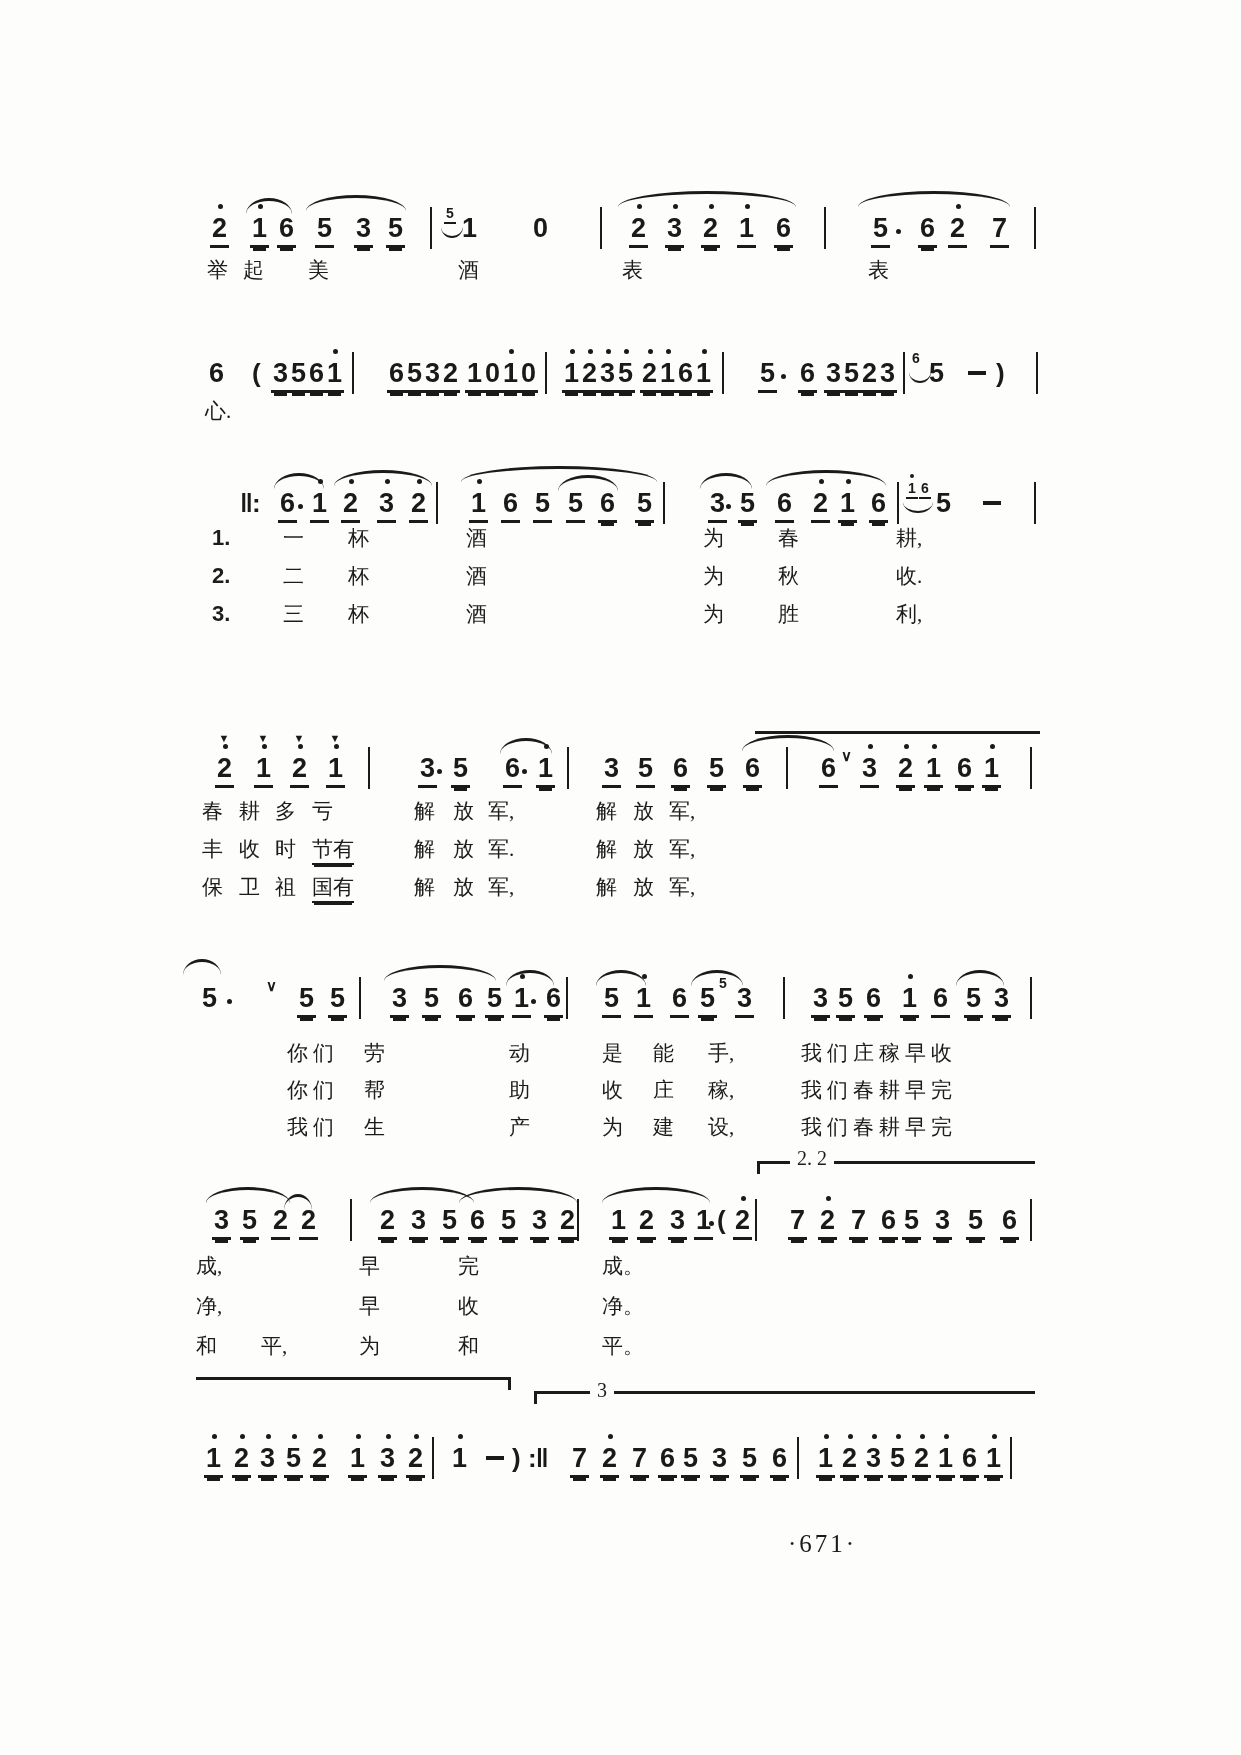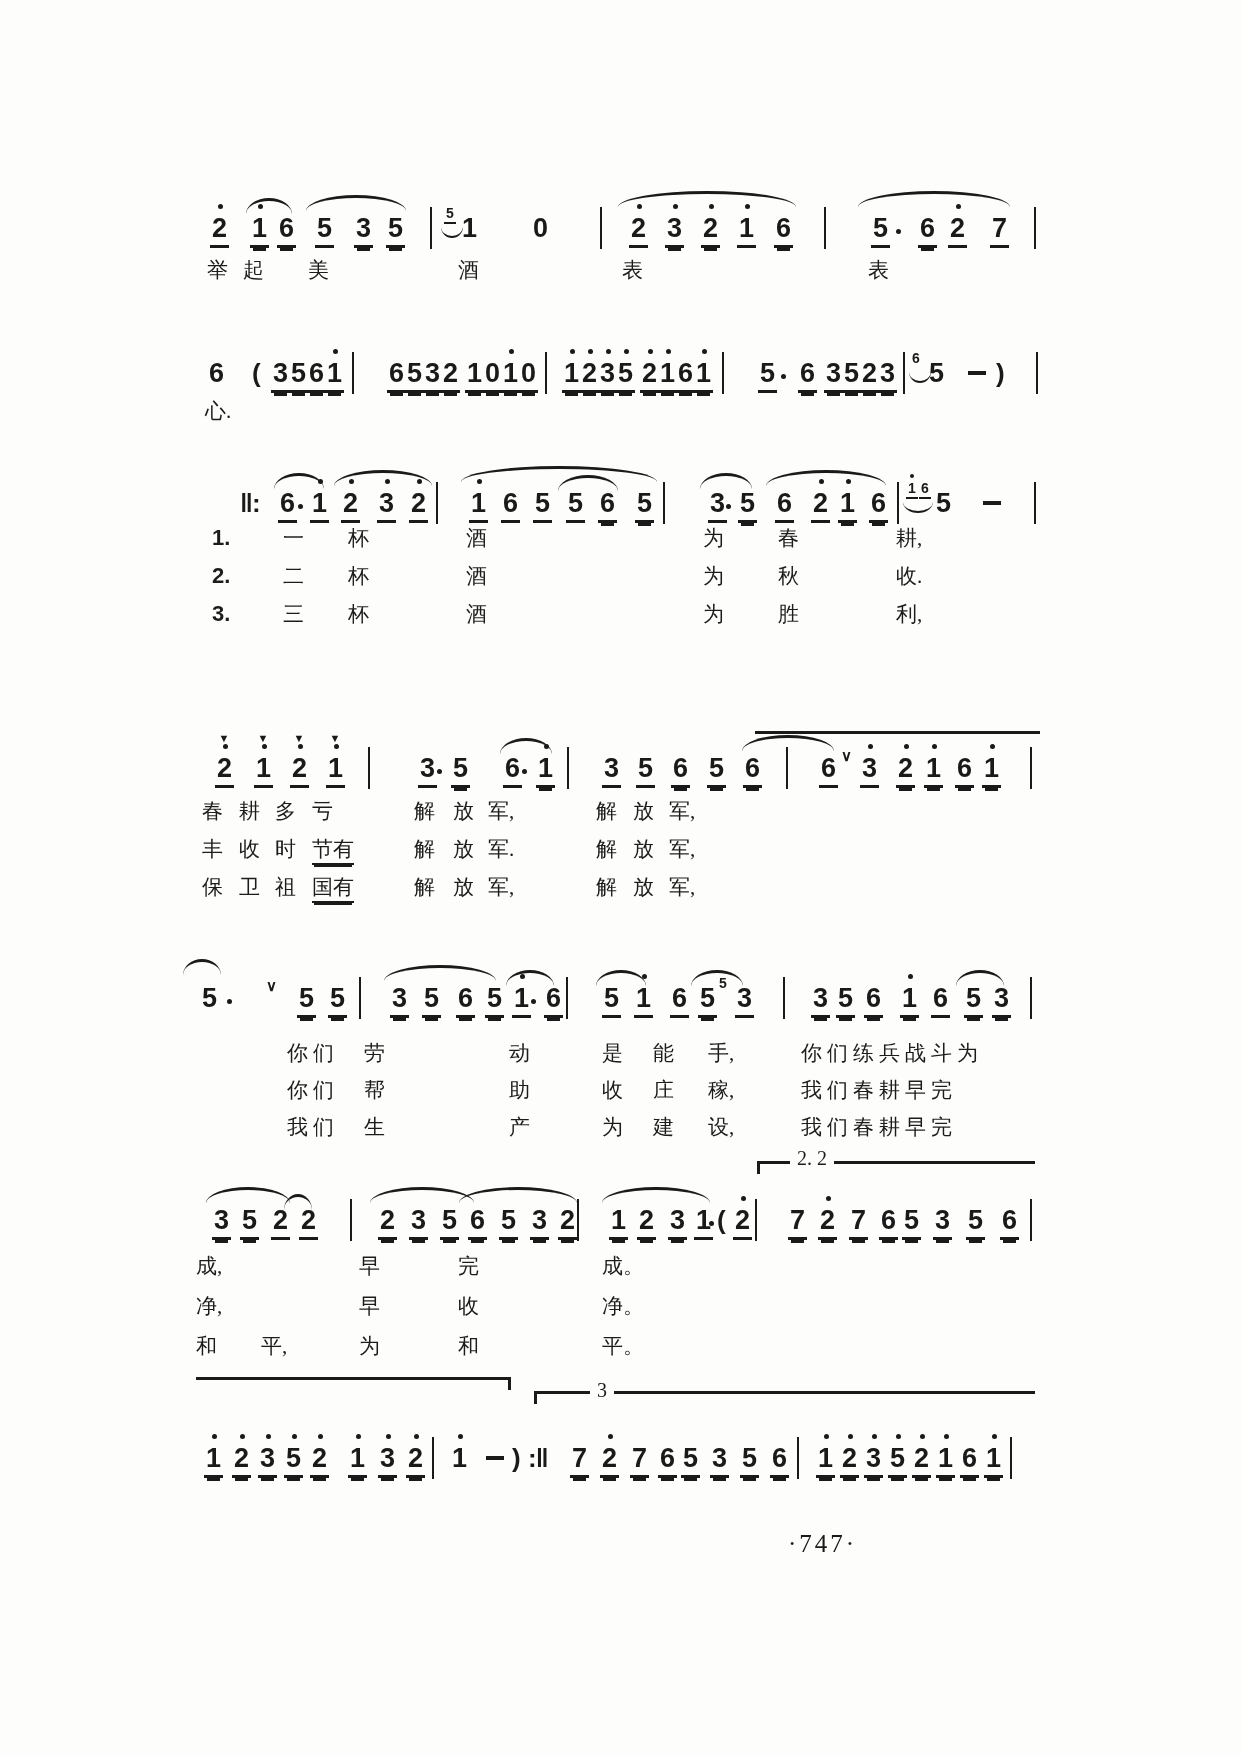--- a/index.html
+++ b/index.html
@@ -33,21 +33,21 @@
   .volta{font:20px "Liberation Serif",serif;background:#fdfdfb;padding:0 7px;z-index:2;}
   .run{letter-spacing:5px;}
   .ul{border-bottom:2px solid #1a1a1a;box-shadow:0 4px 0 -2px #1a1a1a;padding-bottom:1px;}
   #pageno{position:absolute;left:788px;top:1530px;font:25px "Liberation Serif",serif;
           letter-spacing:3px;color:#1a1a1a;}
 </style>
 </head>
 <body>
 
 <div id="score">
-  <div id="pageno">·747·</div>
+  <div id="pageno">·671·</div>
 <div class="system" style="top: 213px;">
       <span class="note u1" style="left: 210px;">2<span class="od"></span></span>
       <span class="note u2" style="left: 250px;">1<span class="od"></span></span>
       <span class="note u2" style="left: 277px;">6</span>
       <span class="note u1" style="left: 315px;">5</span>
       <span class="note u2" style="left: 354px;">3</span>
       <span class="note u2" style="left: 386px;">5</span>
       <div class="barline" style="left: 430px;"></div>
       <span class="note grace u1" style="left: 444px;">5</span>
       <span class="note" style="left: 462px;">1</span>
@@ -274,21 +274,21 @@
       <div class="arc" style="left: 596px; width: 50px; top: -13px;"></div>
       <div class="arc" style="left: 691px; width: 52px; top: -13px;"></div>
       <div class="arc" style="left: 956px; width: 48px; top: -13px;"></div>
       <div class="lyric" style="left: 287px; top: 57px;">你</div>
       <div class="lyric" style="left: 313px; top: 57px;">们</div>
       <div class="lyric" style="left: 364px; top: 57px;">劳</div>
       <div class="lyric" style="left: 509px; top: 57px;">动</div>
       <div class="lyric" style="left: 602px; top: 57px;">是</div>
       <div class="lyric" style="left: 653px; top: 57px;">能</div>
       <div class="lyric" style="left: 708px; top: 57px;">手,</div>
-      <div class="lyric run" style="left: 801px; top: 57px;">你们练兵战斗为</div>
+      <div class="lyric run" style="left: 801px; top: 57px;">我们庄稼早收</div>
       <div class="lyric" style="left: 287px; top: 94px;">你</div>
       <div class="lyric" style="left: 313px; top: 94px;">们</div>
       <div class="lyric" style="left: 364px; top: 94px;">帮</div>
       <div class="lyric" style="left: 509px; top: 94px;">助</div>
       <div class="lyric" style="left: 602px; top: 94px;">收</div>
       <div class="lyric" style="left: 653px; top: 94px;">庄</div>
       <div class="lyric" style="left: 708px; top: 94px;">稼,</div>
       <div class="lyric run" style="left: 801px; top: 94px;">我们春耕早完</div>
       <div class="lyric" style="left: 287px; top: 131px;">我</div>
       <div class="lyric" style="left: 313px; top: 131px;">们</div>

